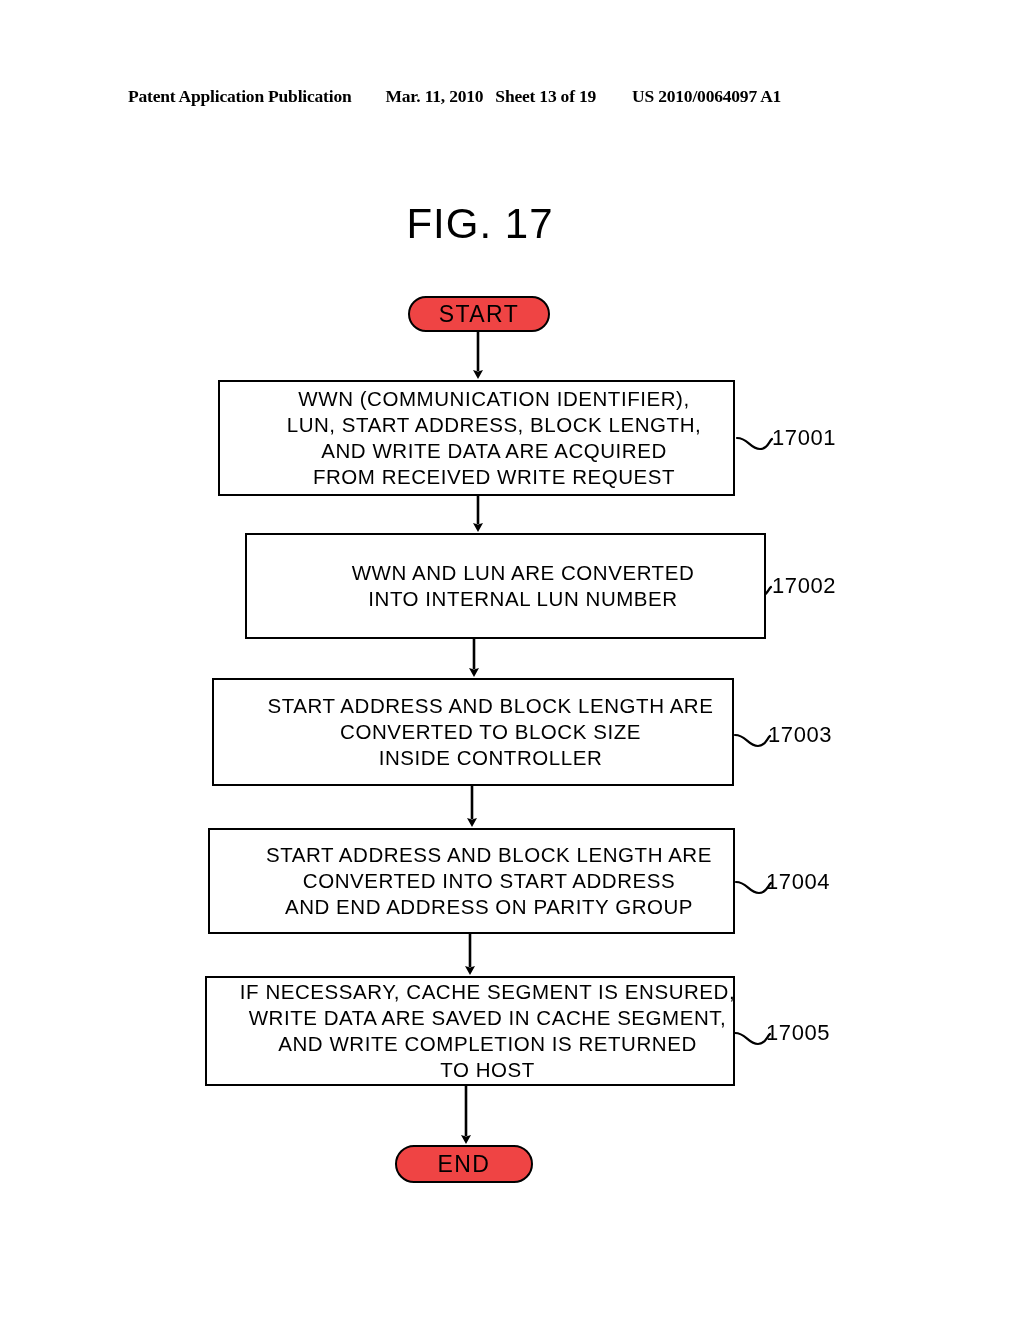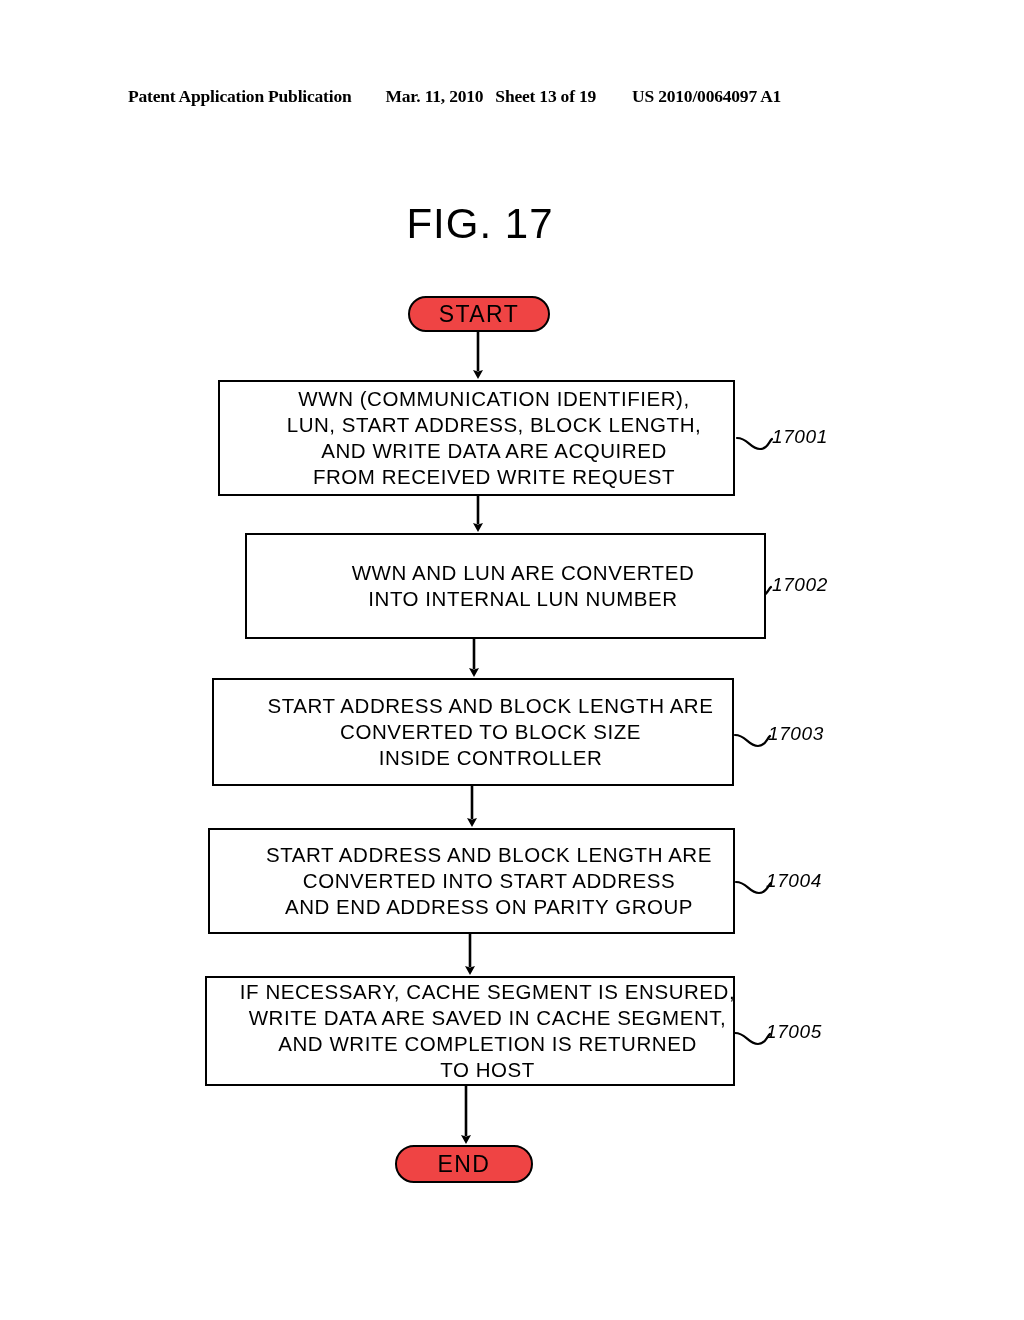--- a/index.html
+++ b/index.html
@@ -103,25 +103,24 @@
 
   #node-17001 { left: 218px; top: 380px; width: 517px; height: 116px; }
   #node-17002 { left: 213px; top: 533px; width: 521px; height: 106px; margin-left: 32px; }
   #node-17003 { left: 212px; top: 678px; width: 522px; height: 108px; }
   #node-17004 { left: 208px; top: 828px; width: 527px; height: 106px; }
   #node-17005 { left: 205px; top: 976px; width: 530px; height: 110px; }
 
   
   .ref-num {
     position: absolute;
-    font-size: 19px;
+    font-size: 22px;
     letter-spacing: 0.6px;
     line-height: 1;
     white-space: nowrap;
-    font-style: italic;
   }
   #ref-17001 { left: 772px; top: 427px; }
   #ref-17002 { left: 772px; top: 575px; }
   #ref-17003 { left: 768px; top: 724px; }
   #ref-17004 { left: 766px; top: 871px; }
   #ref-17005 { left: 766px; top: 1022px; }
 </style>
 </head>
 <body>
 

